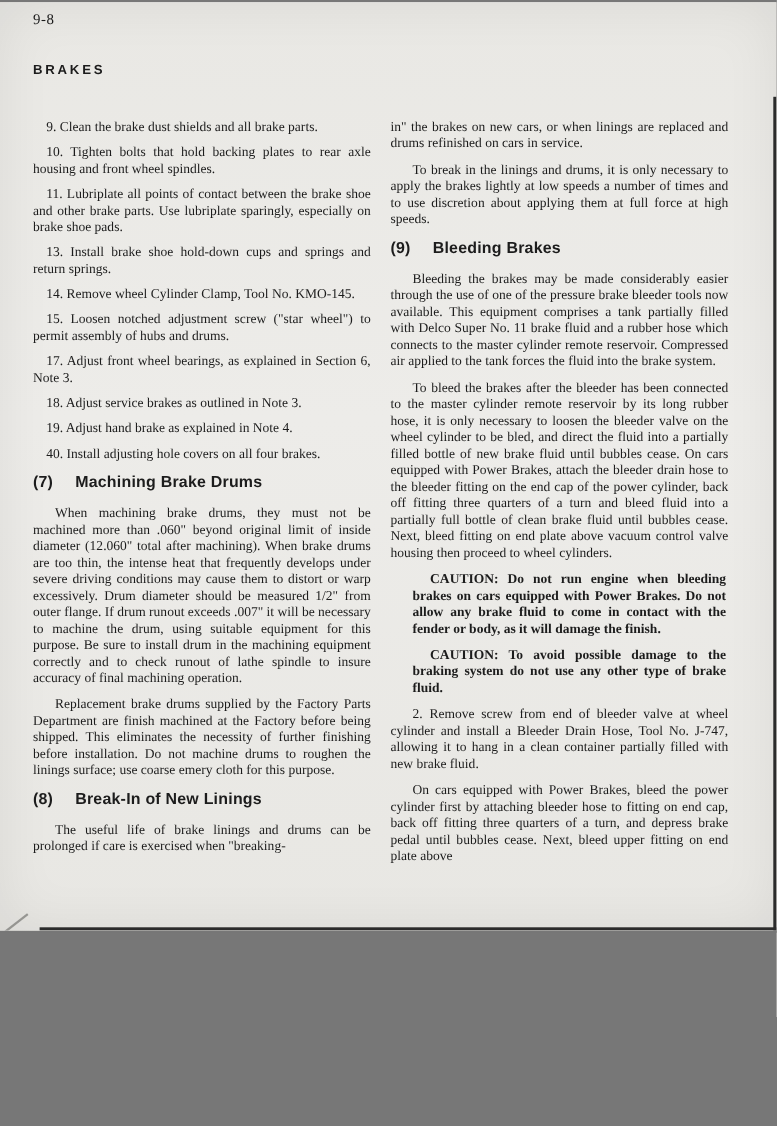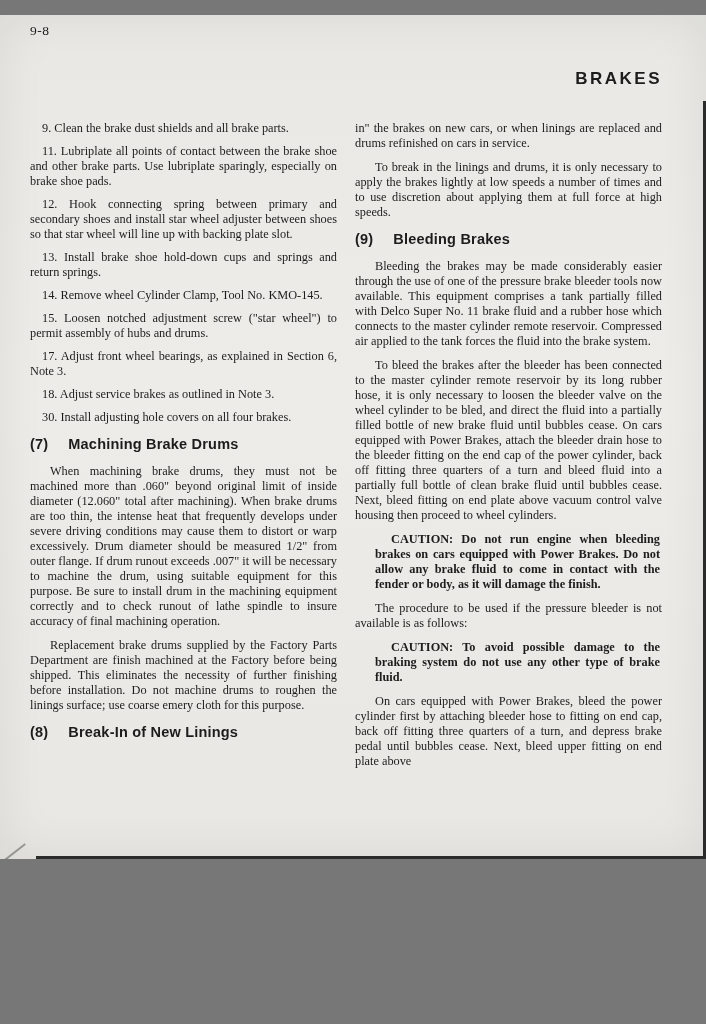--- a/index.html
+++ b/index.html
@@ -4,45 +4,45 @@
 <style>
   html, body {
     margin: 0;
     padding: 0;
     background: #777;
   }
   .page {
     position: relative;
     width: 706px;
     height: 844px;
-    margin: 15px auto;
+    margin: 2px auto;
     background: linear-gradient(180deg, #e9e8e4 0%, #edecE9 45%, #e8e7e3 100%);
     background-color: #eae9e5;
     color: #1c1c1c;
     overflow: hidden;
     box-shadow: inset 0 0 50px rgba(0,0,0,0.07);
     font-family: "Liberation Serif", serif;
   }
   .page-number {
     position: absolute;
     top: 8px;
     left: 30px;
     font-size: 13.5px;
     font-family: "Liberation Serif", serif;
     letter-spacing: 0.5px;
   }
   .page-title {
     position: absolute;
     top: 54px;
     left: 30px;
-    right: 44px;
+    right: 29px;
     margin: 0;
-    text-align: right;
+    text-align: left;
     font-family: "Liberation Sans", sans-serif;
-    font-size: 17px;
+    font-size: 12px;
     font-weight: bold;
     letter-spacing: 2.5px;
   }
   .columns {
     position: absolute;
     top: 106px;
     left: 30px;
     right: 44px;
     bottom: 14px;
     display: flex;
@@ -117,55 +117,57 @@
 
 <div class="page">
 
   <div class="page-number">9-8</div>
   <h1 class="page-title">BRAKES</h1>
 
   <div class="columns">
 
     <div class="col">
       <p class="item">9. Clean the brake dust shields and all brake parts.</p>
+      <p class="item">10. Tighten bolts that hold backing plates to rear axle housing and front wheel spindles.</p>
       <p class="item">11. Lubriplate all points of contact between the brake shoe and other brake parts. Use lubriplate sparingly, especially on brake shoe pads.</p>
-      <p class="item">12. Hook connecting spring between primary and secondary shoes and install star wheel adjuster between shoes so that star wheel will line up with backing plate slot.</p>
       <p class="item">13. Install brake shoe hold-down cups and springs and return springs.</p>
       <p class="item">14. Remove wheel Cylinder Clamp, Tool No. KMO-145.</p>
       <p class="item">15. Loosen notched adjustment screw ("star wheel") to permit assembly of hubs and drums.</p>
       <p class="item">17. Adjust front wheel bearings, as explained in Section 6, Note 3.</p>
       <p class="item">18. Adjust service brakes as outlined in Note 3.</p>
-      <p class="item">30. Install adjusting hole covers on all four brakes.</p>
+      <p class="item">19. Adjust hand brake as explained in Note 4.</p>
+      <p class="item">40. Install adjusting hole covers on all four brakes.</p>
 
       <h2 class="section-heading">
         <span>(7)</span>
         <span>Machining Brake Drums</span>
       </h2>
       <p class="body">When machining brake drums, they must not be machined more than .060" beyond original limit of inside diameter (12.060" total after machining). When brake drums are too thin, the intense heat that frequently develops under severe driving conditions may cause them to distort or warp excessively. Drum diameter should be measured 1/2" from outer flange. If drum runout exceeds .007" it will be necessary to machine the drum, using suitable equipment for this purpose. Be sure to install drum in the machining equipment correctly and to check runout of lathe spindle to insure accuracy of final machining operation.</p>
       <p class="body">Replacement brake drums supplied by the Factory Parts Department are finish machined at the Factory before being shipped. This eliminates the necessity of further finishing before installation. Do not machine drums to roughen the linings surface; use coarse emery cloth for this purpose.</p>
 
       <h2 class="section-heading">
         <span>(8)</span>
         <span>Break-In of New Linings</span>
       </h2>
+      <p class="body">The useful life of brake linings and drums can be prolonged if care is exercised when "breaking-</p>
     </div>
 
     <div class="col">
       <p class="body flush">in" the brakes on new cars, or when linings are replaced and drums refinished on cars in service.</p>
       <p class="body">To break in the linings and drums, it is only necessary to apply the brakes lightly at low speeds a number of times and to use discretion about applying them at full force at high speeds.</p>
 
       <h2 class="section-heading">
         <span>(9)</span>
         <span>Bleeding Brakes</span>
       </h2>
       <p class="body">Bleeding the brakes may be made considerably easier through the use of one of the pressure brake bleeder tools now available. This equipment comprises a tank partially filled with Delco Super No. 11 brake fluid and a rubber hose which connects to the master cylinder remote reservoir. Compressed air applied to the tank forces the fluid into the brake system.</p>
       <p class="body">To bleed the brakes after the bleeder has been connected to the master cylinder remote reservoir by its long rubber hose, it is only necessary to loosen the bleeder valve on the wheel cylinder to be bled, and direct the fluid into a partially filled bottle of new brake fluid until bubbles cease. On cars equipped with Power Brakes, attach the bleeder drain hose to the bleeder fitting on the end cap of the power cylinder, back off fitting three quarters of a turn and bleed fluid into a partially full bottle of clean brake fluid until bubbles cease. Next, bleed fitting on end plate above vacuum control valve housing then proceed to wheel cylinders.</p>
       <p class="body caution">CAUTION: Do not run engine when bleeding brakes on cars equipped with Power Brakes. Do not allow any brake fluid to come in contact with the fender or body, as it will damage the finish.</p>
-      <p class="body">The procedure to be used if the pressure bleeder is not available is as follows:</p>
       <p class="body caution">CAUTION: To avoid possible damage to the braking system do not use any other type of brake fluid.</p>
+      <p class="body">2. Remove screw from end of bleeder valve at wheel cylinder and install a Bleeder Drain Hose, Tool No. J-747, allowing it to hang in a clean container partially filled with new brake fluid.</p>
       <p class="body">On cars equipped with Power Brakes, bleed the power cylinder first by attaching bleeder hose to fitting on end cap, back off fitting three quarters of a turn, and depress brake pedal until bubbles cease. Next, bleed upper fitting on end plate above</p>
     </div>
 
   </div>
 
   <div class="scan-right"></div>
   <div class="scan-bottom"></div>
   <div class="scan-corner"></div>
 
 </div>

